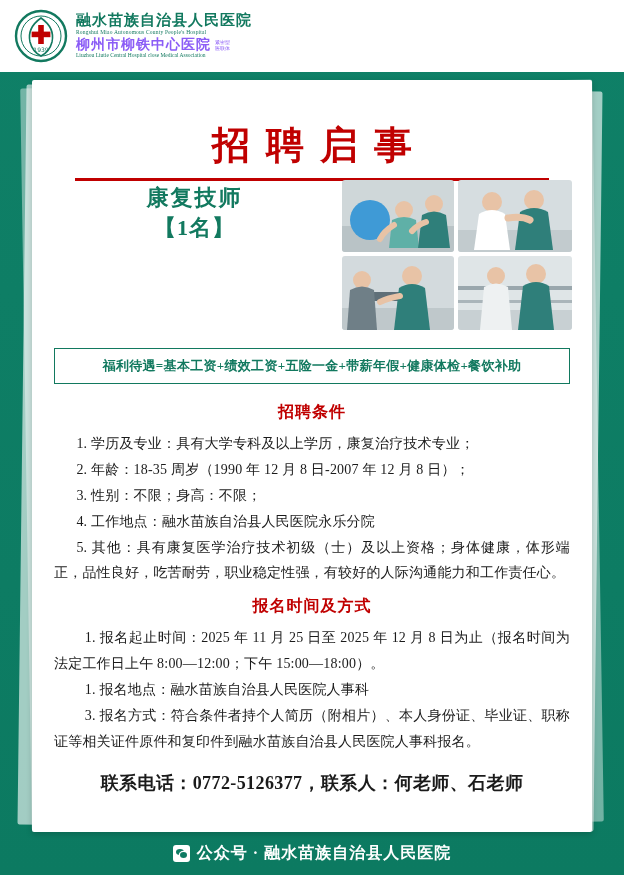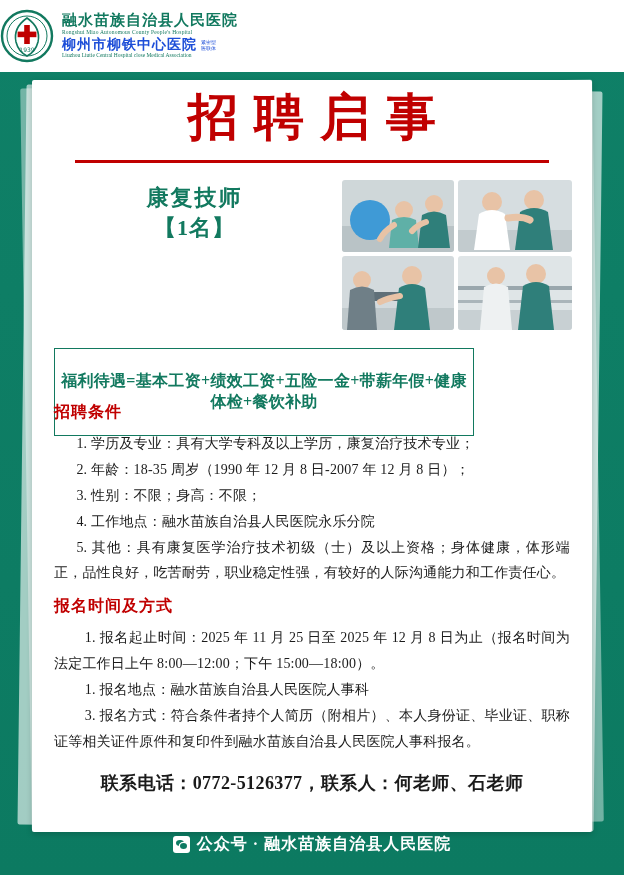--- a/index.html
+++ b/index.html
@@ -24,20 +24,21 @@
 
   
   .header {
     position: absolute;
     left: 0; top: 0;
     width: 624px;
     height: 72px;
     background: #ffffff;
     display: flex;
     align-items: center;
+    padding-left: 14px;
     box-sizing: border-box;
   }
   .logo {
     width: 54px;
     height: 54px;
     flex: 0 0 54px;
     position: relative;
   }
   .logo svg { display:block; }
   .header-titles {
@@ -53,21 +54,21 @@
   }
   .h-en1 {
     font-size: 5.5px;
     color: #12795f;
     letter-spacing: .2px;
     margin-top: 1px;
   }
   .h-cn2 {
     font-size: 14px;
     font-weight: bold;
-    color: #1d4ed8;
+    color: #8b5cf6;
     letter-spacing: 1px;
     margin-top: 2px;
     display: flex;
     align-items: flex-end;
   }
   .h-cn2 .tiny {
     font-size: 5px;
     font-weight: normal;
     margin-left: 4px;
     line-height: 1.25;
@@ -105,27 +106,28 @@
   }
 
   
   .title-wrap {
     position: absolute;
     left: 32px; top: 92px;
     width: 560px;
     text-align: center;
   }
   .title {
-    font-size: 50px;
+    font-size: 38px;
     font-weight: bold;
     color: #c00000;
     letter-spacing: 16px;
     text-indent: 16px;
-    font-family: Liberation Mono, monospace;
+    font-family: Liberation Sans, sans-serif;
     line-height: 1.15;
+    margin-top: 32px;
   }
   .title-rule {
     width: 474px;
     height: 3px;
     background: #c00000;
     margin: 10px auto 0;
   }
 
   
   .subtitle {
@@ -163,40 +165,40 @@
     position: absolute;
     border-radius: 3px;
     overflow: hidden;
   }
   .ph canvas, .ph svg { display: block; }
 
   
   .benefit {
     position: absolute;
     left: 54px; top: 348px;
-    width: 420px;
+    width: 516px;
     border: 1.5px solid #12795f;
     box-sizing: border-box;
-    padding: 22px 4px;
-    text-align: center;
-    font-size: 16px;
+    padding: 8px 4px;
+    text-align: center;
+    font-size: 13px;
     color: #12795f;
     font-weight: bold;
     letter-spacing: .3px;
   }
 
   
   .content {
     position: absolute;
     left: 54px; top: 392px;
     width: 516px;
     color: #1b1b1b;
   }
   .sec-head {
-    text-align: left;
+    text-align: center;
     color: #c00000;
     font-weight: bold;
     font-size: 16px;
     letter-spacing: 1px;
     margin: 10px 0 8px;
   }
   .para {
     font-size: 14px;
     line-height: 1.85;
     text-align: justify;
@@ -209,21 +211,21 @@
     margin-top: 16px;
     text-align: center;
     font-size: 18px;
     font-weight: bold;
     letter-spacing: .4px;
   }
 
   
   .footer {
     position: absolute;
-    left: 0; bottom: 9px;
+    left: 0; bottom: 0;
     width: 624px;
     height: 44px;
     display: flex;
     align-items: center;
     justify-content: center;
     color: #ffffff;
     font-size: 16px;
     font-weight: bold;
     letter-spacing: 1px;
   }

